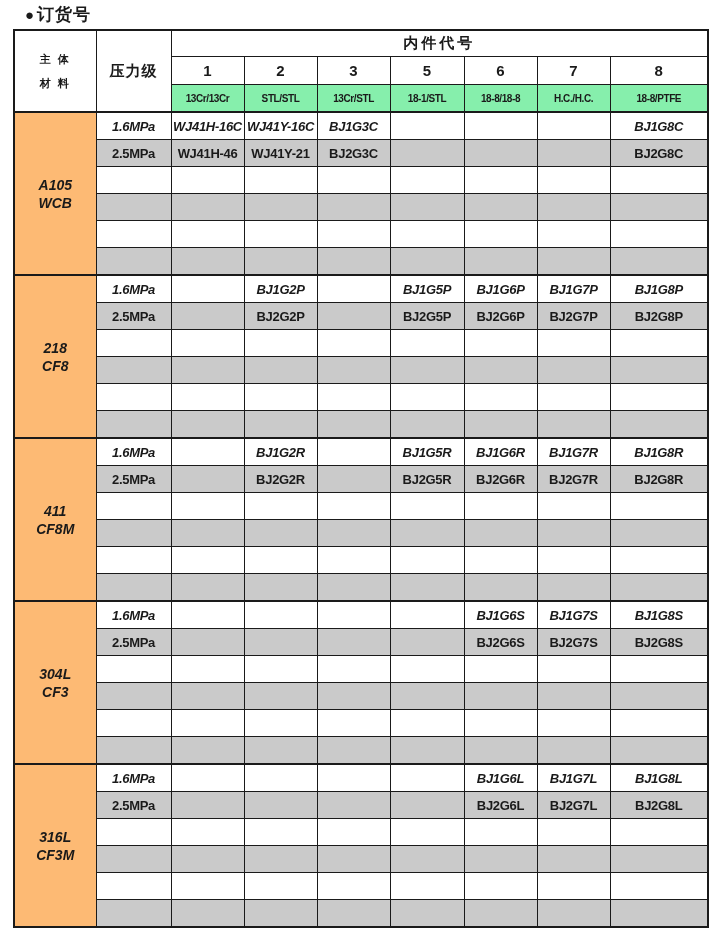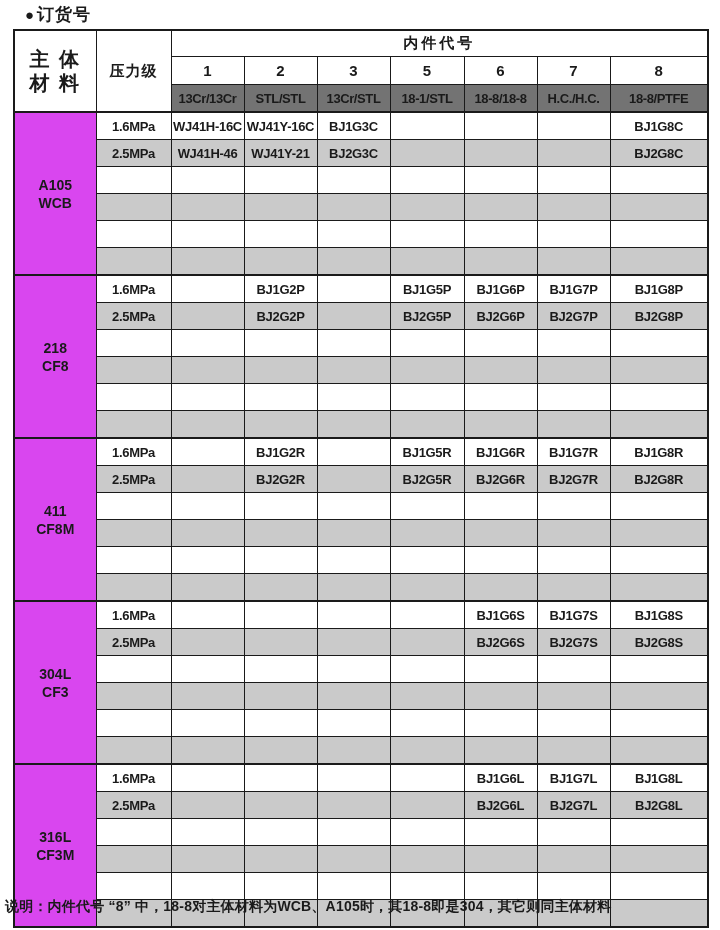--- a/index.html
+++ b/index.html
@@ -29,34 +29,34 @@
   .order-table th, .order-table td {
     border: 1px solid #1a1a1a;
     padding: 0;
     text-align: center;
     vertical-align: middle;
     white-space: nowrap;
     overflow: hidden;
     font-weight: bold;
   }
   tr.h1 th.internals-head { height: 25px; font-size: 15px; letter-spacing: 3px; margin-top: 36px; }
-  th.material-head { font-size: 20px; }
+  th.material-head { font-size: 11px; }
   th.material-head div { line-height: 24px; letter-spacing: 2px; }
   th.pressure-head { font-size: 15px; letter-spacing: 1px; font-family: Liberation Serif, serif; }
   tr.h2 th { height: 27px; font-size: 15px; }
   tr.h3 th {
-    height: 26px; font-size: 13px; letter-spacing: -0.4px;
-    background: #737373;
+    height: 26px; font-size: 10px; letter-spacing: -0.4px;
+    background: #86efac;
     border-bottom-width: 2px;
   }
   tbody td { height: 26px; font-size: 13px; letter-spacing: -0.3px; }
-  tbody td.material-cell { font-size: 14px; letter-spacing: 0; background: #d946ef; }
+  tbody td.material-cell { font-size: 14px; letter-spacing: 0; background: #fdba74; }
   tbody td.material-cell div { line-height: 18px; }
   tbody tr.shaded td:not(.material-cell) { background: #cacaca; }
-  tbody tr.group-start td { border-top-width: 2px; }
+  tbody tr.group-start td { border-top-width: 2px; font-style: italic; }
 
   .note {
     position: absolute; left: 5px; top: 898px;
     width: 714px;
     font-size: 14px; letter-spacing: 0.2px;
     white-space: nowrap;
   }
 </style>
 </head>
 <body>
@@ -425,15 +425,14 @@
           <td class="code-cell"></td>
           <td class="code-cell"></td>
           <td class="code-cell"></td>
           <td class="code-cell"></td>
           <td class="code-cell"></td>
           <td class="code-cell"></td>
         </tr>
       </tbody>
   </table>
 
-  <div class="note">说明：内件代号 “8” 中，18-8对主体材料为WCB、A105时，其18-8即是304，其它则同主体材料</div>
 
 </div>
 
 </body></html>

